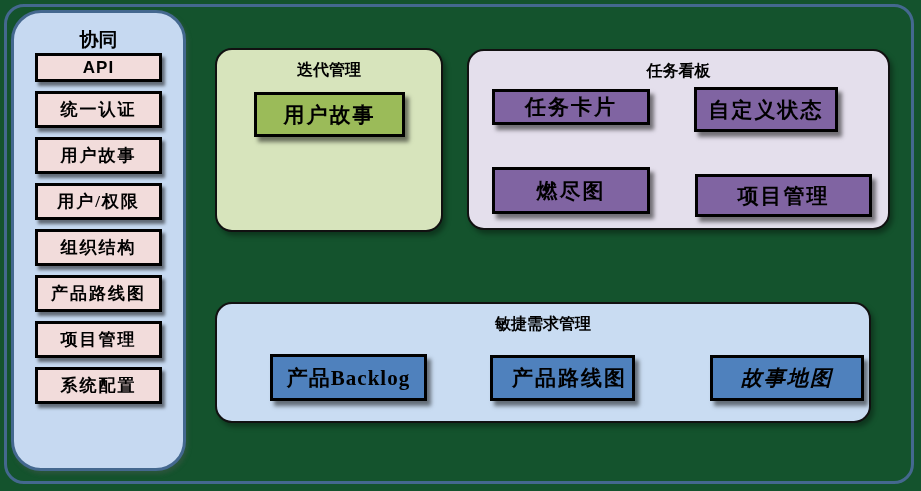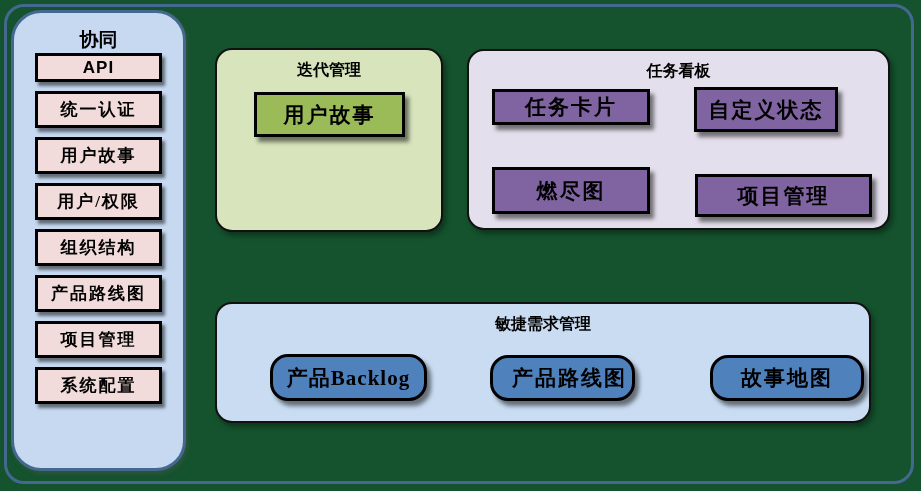--- a/index.html
+++ b/index.html
@@ -118,24 +118,24 @@
   .btn-custom-status     { left: 225px; top: 36px;  width: 144px; height: 45px; }
   .btn-burndown-chart    { left: 23px;  top: 116px; width: 158px; height: 47px; text-align: right; }
   .btn-task-distribution { left: 226px; top: 123px; width: 177px; height: 43px; }
 
   
   .panel-requirements {
     left: 215px; top: 302px;
     width: 656px; height: 121px;
     background: var(--requirements-bg, #C9DCF2);
   }
-  .panel-requirements .shape-btn { background: var(--requirements-item-bg, #4F81BD); border-radius: 18px; }
+  .panel-requirements .shape-btn { background: var(--requirements-item-bg, #4F81BD); }
   .btn-product-backlog { left: 53px;  top: 50px; width: 157px; height: 47px; letter-spacing: 1px; }
   .btn-product-roadmap { left: 273px; top: 51px; width: 145px; height: 46px; padding-left: 14px; }
-  .btn-story-map       { left: 493px; top: 51px; width: 154px; height: 46px; }
+  .btn-story-map       { left: 493px; top: 51px; width: 154px; height: 46px; font-style: italic; }
 </style>
 </head>
 <body>
 
 <div class="stage">
 
   <div class="outer-frame"></div>
 
   <div class="sidebar">
     <div class="sidebar-title">协同</div>

